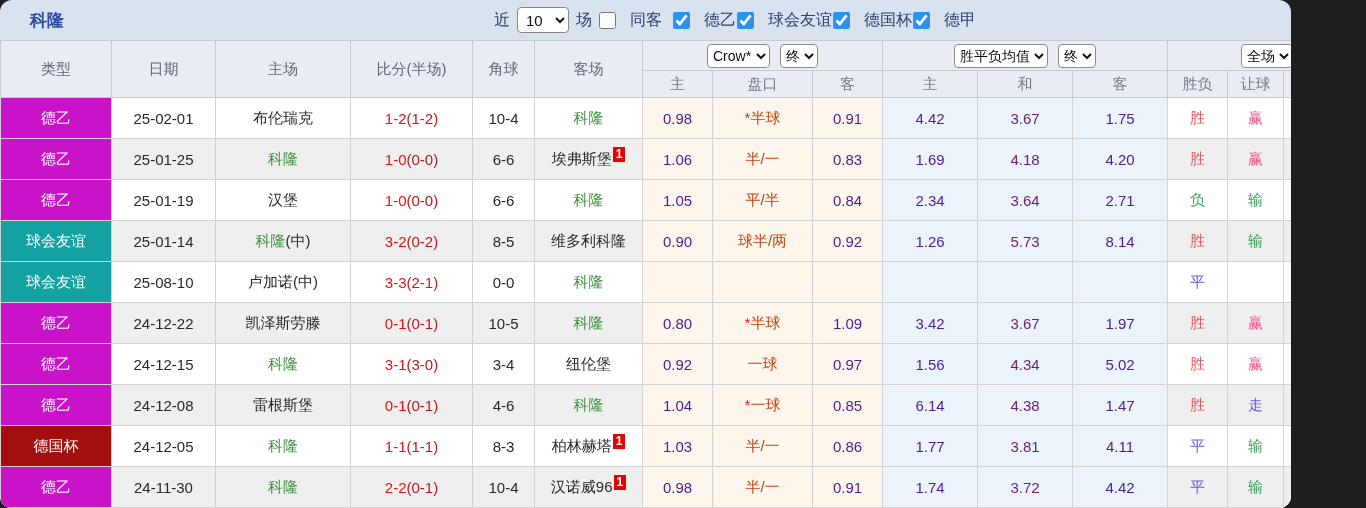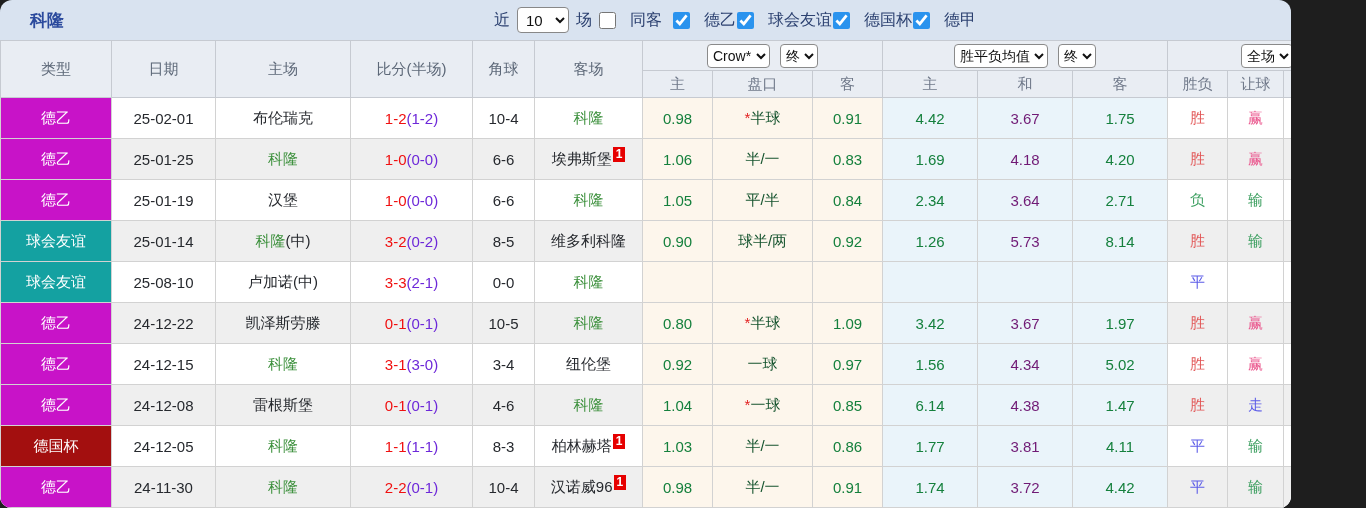--- a/index.html
+++ b/index.html
@@ -26,24 +26,24 @@
   select.hsel{font-size:14px;height:24px;padding:0 1px;border:1px solid #8a8a8a;border-radius:4px;}
 
   tbody td{border:1px solid #d2d2d2;text-align:center;font-size:15px;height:40px;padding:0;color:#26292e;white-space:nowrap;}
   tr.odd  td.plain{background:#ffffff;}
   tr.even td.plain{background:#efefef;}
   td.cream{background:#fdf6ec;}
   td.blue{background:#eaf4fa;}
   td.type{color:#fff;}
   .kolin{color:#3a8f3a;}
   .score-ft{color:#f01010;}
-  .score-ht{color:#6d28d9;}
-  .asia-line{color:#14532d;}
+  .score-ht{color:#b91c1c;}
+  .asia-line{color:#c2410c;}
   .star{color:#e21f1f;}
-  .num{color:#15803d;}
+  .num{color:#4c1d95;}
   .euro-draw{color:#701a75;}
   .t-win{color:#e25757;}
   .t-win2{color:#ea548c;}
   .t-lose{color:#3c9f60;}
   .t-draw{color:#5d5de8;}
   .badge{display:inline-block;background:#e60000;color:#fff;font-size:12px;font-weight:bold;
          line-height:15px;padding:0 3px;margin-left:1px;transform:translateY(-6px);}
 </style>
 </head>
 <body>

